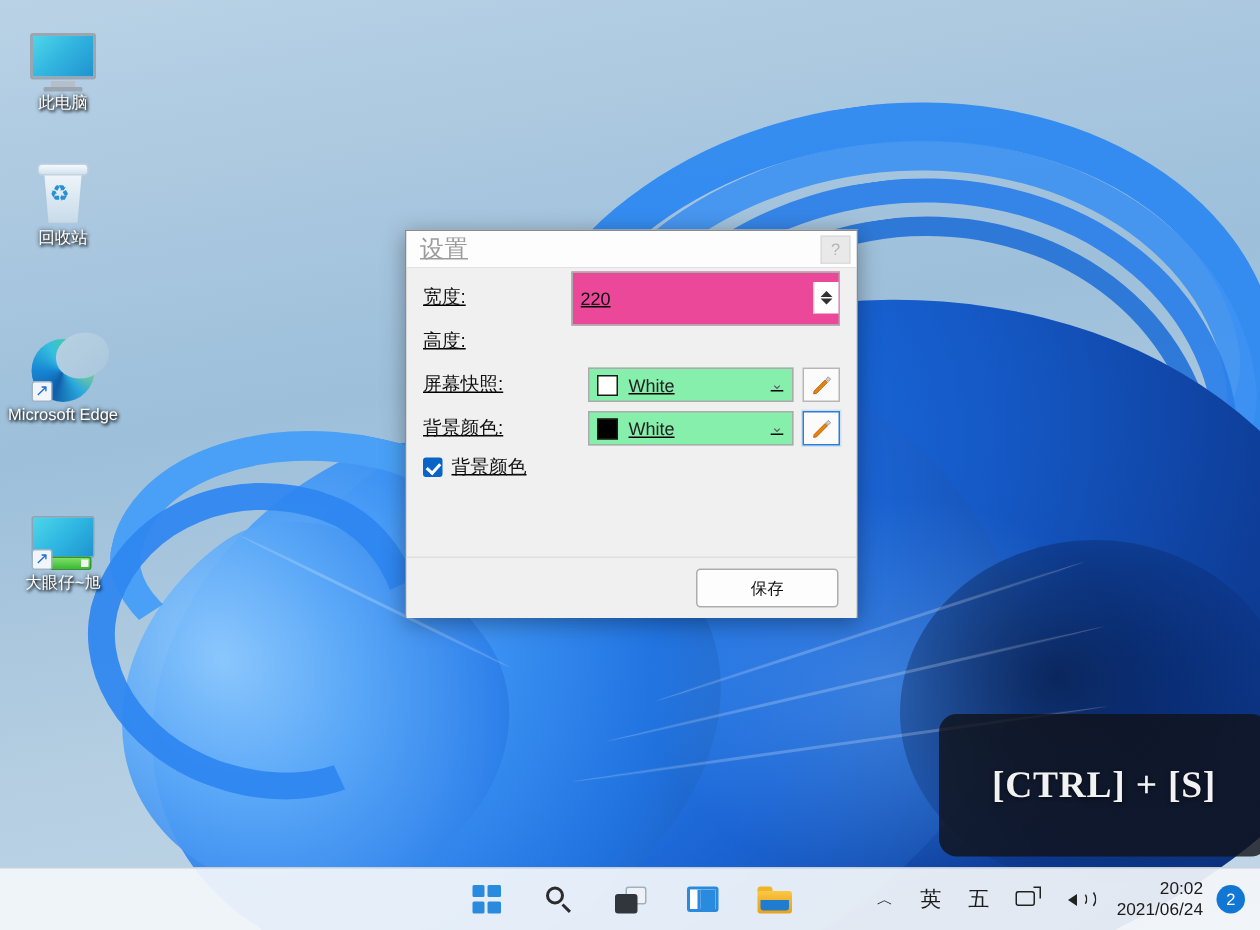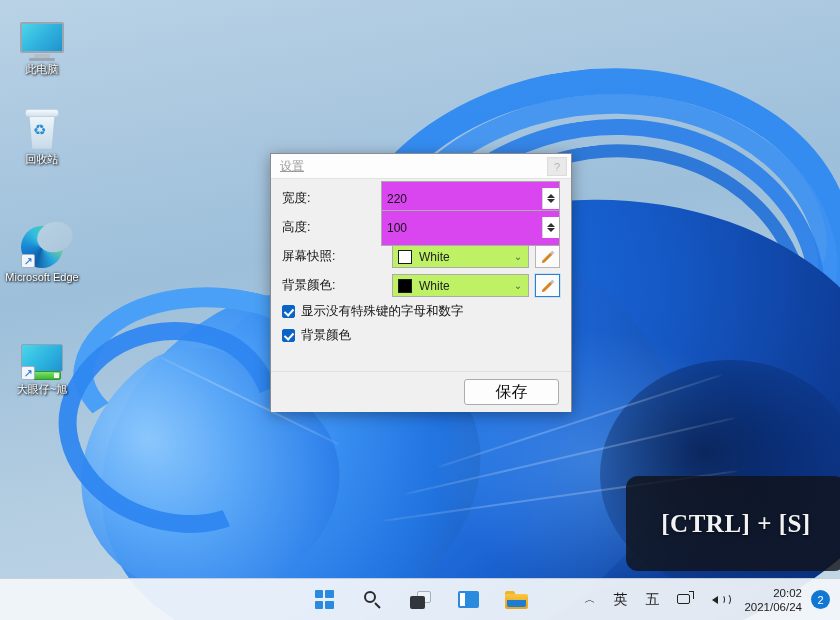--- a/index.html
+++ b/index.html
@@ -133,48 +133,48 @@
   #dialog{
     position:absolute; left:270px; top:153px; width:302px; height:259px;
     background:#f0f0f0; border:1px solid #8b8b8b;
     box-shadow:0 3px 14px rgba(0,0,0,.35);
     font-size:12px; color:#000;
   }
   #titlebar{
     height:25px; background:#fdfdfd; border-bottom:1px solid #e2e2e2;
     display:flex; align-items:center; padding:0 2px 0 9px;
   }
-  #titlebar .t{ color:#9b9b9b; font-size:12px; flex:1;text-decoration:underline; }
+  #titlebar .t{ color:#9b9b9b; font-size:16px; flex:1;text-decoration:underline; }
   #titlebar .helpbtn{
     width:20px; height:19px; background:#e9e9e9; border:1px solid #dcdcdc;
     color:#b5b5b5; font-size:11px; text-align:center; line-height:18px; margin-right:2px;
   }
-  #dlgbody{ padding:8px 11px 0 11px; background:#f0f0f0; height:192px; }
+  #dlgbody{ padding:8px 11px 0 11px; background:#f0f0f0; height:192px;text-decoration:underline; }
 
   .row{ display:flex; align-items:center; margin-bottom:6px; height:23px; }
   .row .lab{ width:110px; font-size:12.5px; color:#111; }
 
   .spin{
-    flex:1; height:36px; background:#d946ef; border:1px solid #ababab;
+    flex:1; height:36px; background:#ec4899; border:1px solid #ababab;
     display:flex; align-items:center; position:relative;
   }
   .spin input{
     border:0; outline:0; height:21px; flex:1; padding-left:5px; font-size:12px;
     font-family:"Liberation Sans",sans-serif; background:transparent; color:#111;
   }
   .spin .arrows{
     width:17px; height:21px; border-left:1px solid #d4d4d4; background:#fff;
     display:flex; flex-direction:column; align-items:center; justify-content:center; gap:1px;
   }
   .spin .arrows i{ width:0;height:0;border-left:4px solid transparent;border-right:4px solid transparent; }
   .spin .arrows i.up{ border-bottom:4px solid #303030; }
   .spin .arrows i.dn{ border-top:4px solid #303030; }
 
   .combo{
-    flex:1; height:23px; background:#bef264; border:1px solid #ababab;
+    flex:1; height:23px; background:#86efac; border:1px solid #ababab;
     display:flex; align-items:center; padding-left:5px; position:relative;
   }
   .combo .sw{ width:14px; height:14px; border:1px solid #1a1a1a; margin-right:7px; }
   .combo .cname{ font-size:12px; color:#222; flex:1; }
   .combo .chev{ width:20px; text-align:center; color:#5d5d5d; font-size:10px; }
 
   .pencil{
     width:25px; height:23px; margin-left:6px; background:#fbfbfb;
     border:1px solid #b6b6b6; display:flex; align-items:center; justify-content:center;
   }
@@ -195,21 +195,21 @@
     border:solid #fff; border-width:0 2px 2px 0; transform:rotate(42deg);
   }
   .chk .txt{ font-size:12.5px; color:#111; }
 
   #dlgfooter{
     border-top:1px solid #dfdfdf; height:41px; background:#f0f0f0;
     display:flex; align-items:center; justify-content:flex-end; gap:10px; padding-right:12px;
   }
   .dbtn{
     width:95px; height:26px; background:#fdfdfd; border:1px solid #adadad;
-    border-radius:3px; font-size:16px; color:#111; cursor:pointer;
+    border-radius:3px; font-size:11px; color:#111; cursor:pointer;
     font-family:"Liberation Sans",sans-serif;
   }
 
   
   #keyoverlay{
     position:absolute; left:626px; top:476px; width:220px; height:95px;
     background:rgba(16,18,24,.80); border-radius:12px;
     display:flex; align-items:center; justify-content:center;
   }
   #keyoverlay .ktxt{
@@ -351,27 +351,20 @@
         <input type="text" value="220" style="">
         <span class="arrows">
             <i class="up"></i>
             <i class="dn"></i>
           </span>
       </div>
     </div>
 
     <div class="row">
       <span class="lab">高度:</span>
-      <div class="spin">
-        <input type="text" value="100" style="">
-        <span class="arrows">
-            <i class="up"></i>
-            <i class="dn"></i>
-          </span>
-      </div>
     </div>
 
     <div class="row">
       <span class="lab">屏幕快照:</span>
       <div class="combo">
         <span class="sw" style="background:#ffffff"></span>
         <span class="cname">White</span>
         <span class="chev">⌄</span>
       </div>
       <div class="pencil">
@@ -391,24 +384,20 @@
       </div>
       <div class="pencil focus">
         <svg width="14" height="14" viewBox="0 0 16 16">
           <path d="M2 12.2 L10.4 3.8 L12.2 5.6 L3.8 14 L1.6 14.4 Z" fill="#e8820c" stroke="#a85c06" stroke-width=".6"></path>
           <path d="M11 3.2 L12.8 1.4 L14.6 3.2 L12.8 5 Z" fill="#cfcfcf" stroke="#8a8a8a" stroke-width=".6"></path>
         </svg>
       </div>
     </div>
 
 
-    <div class="chk">
-      <span class="chkbox"></span>
-      <span class="txt">显示没有特殊键的字母和数字</span>
-    </div>
 
     <div class="chk">
       <span class="chkbox"></span>
       <span class="txt">背景颜色</span>
     </div>
 
   </div>
 
   <div id="dlgfooter">
     <button class="dbtn">保存</button>

